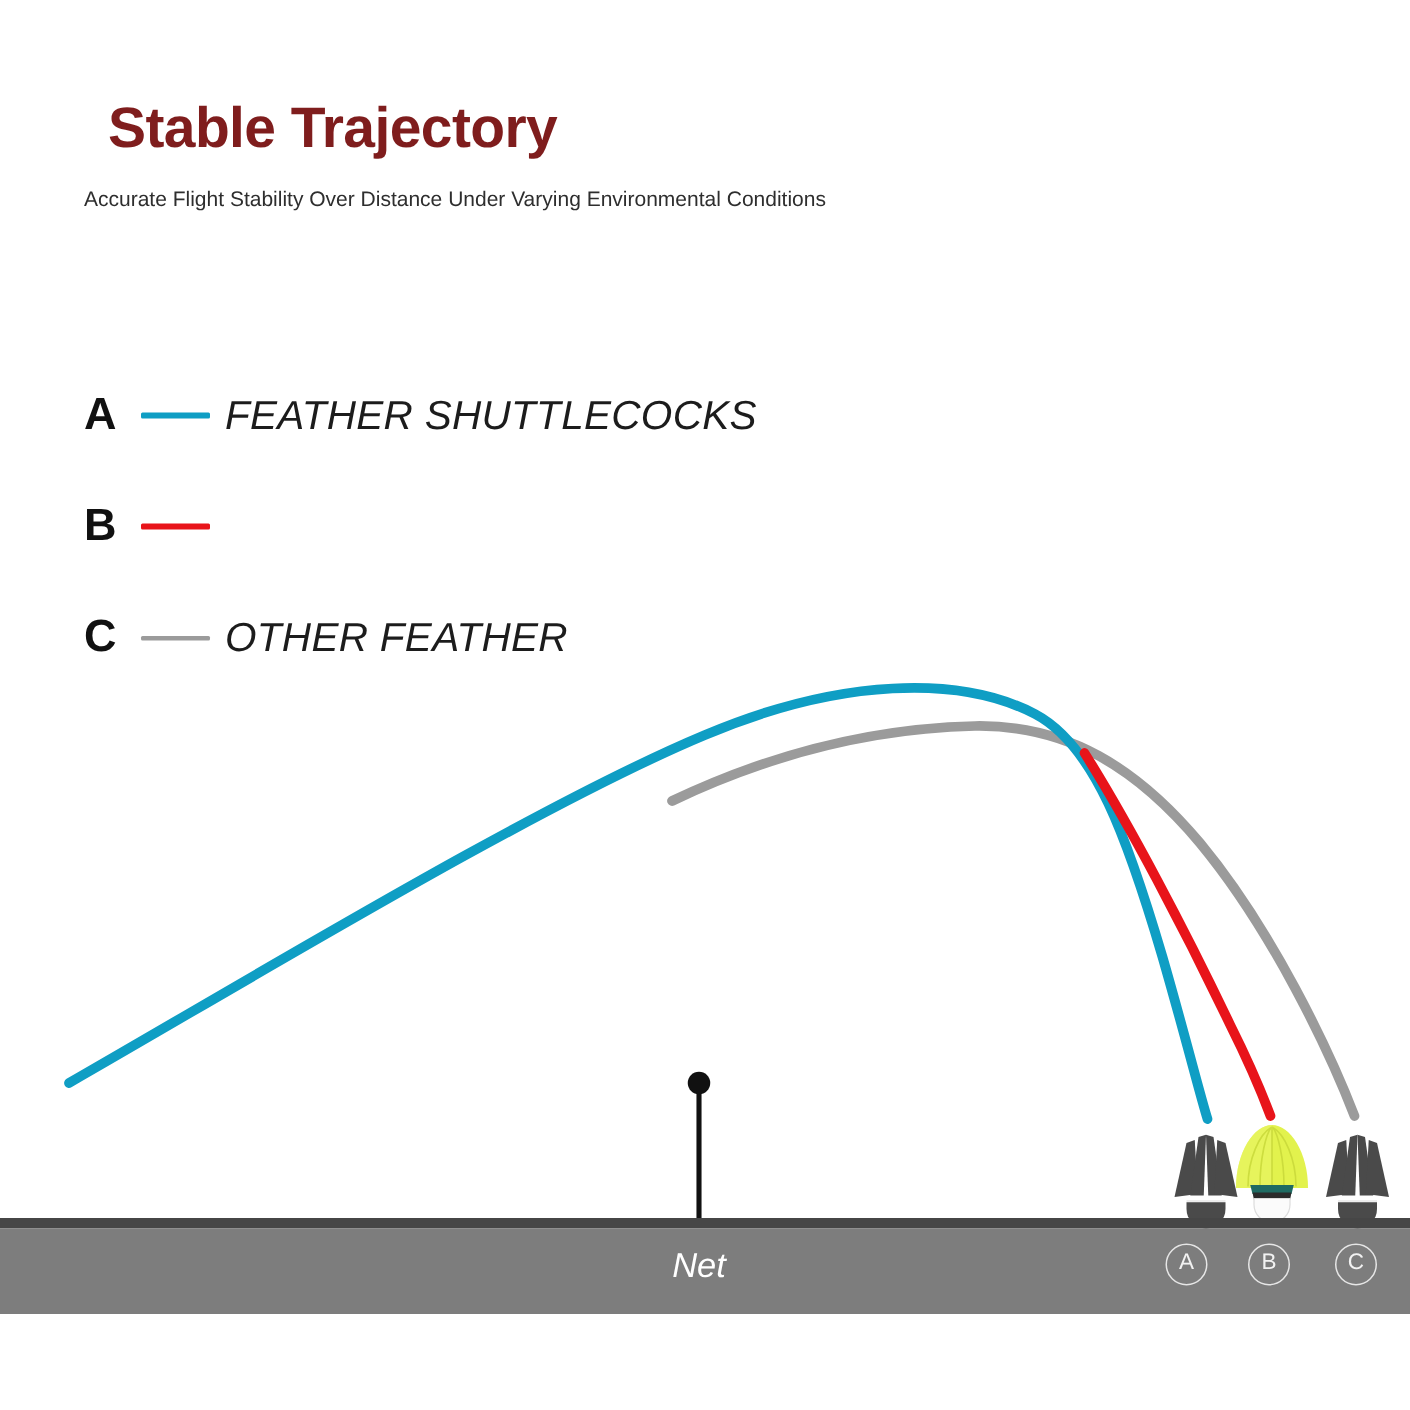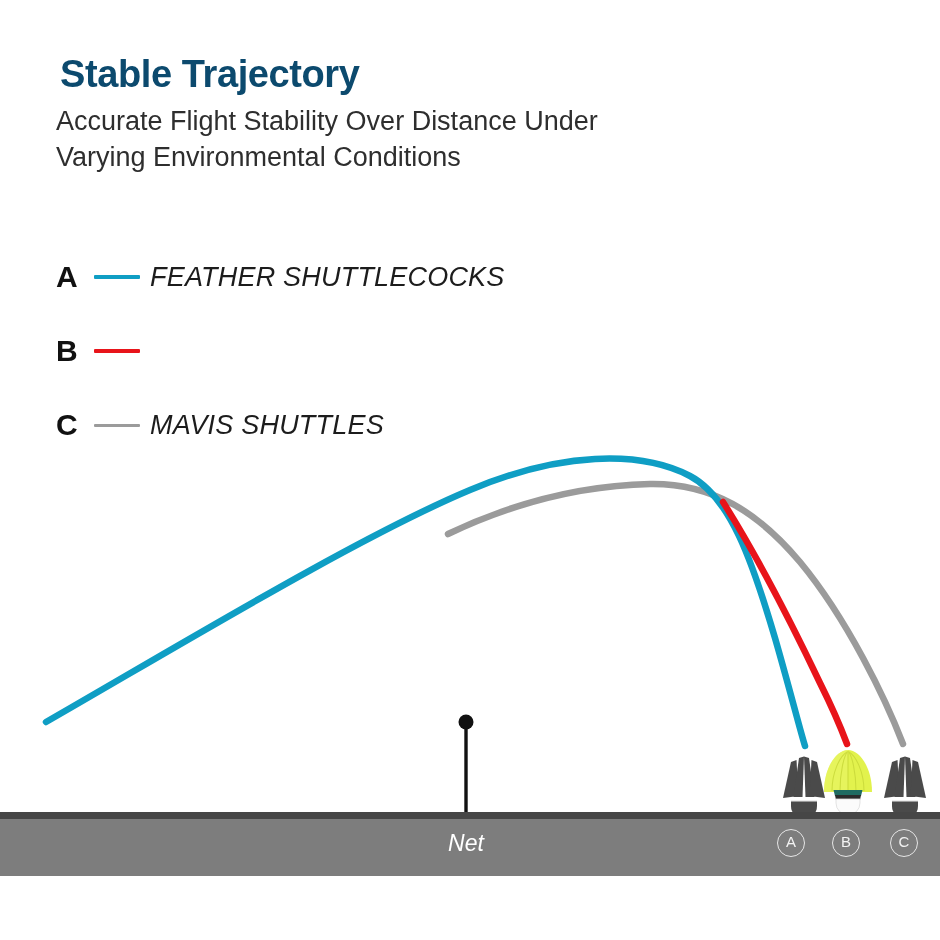--- a/index.html
+++ b/index.html
@@ -14,29 +14,29 @@
     background: #ffffff;
     overflow: hidden;
     font-family: "Liberation Sans", sans-serif;
   }
 
   
   #header { position: absolute; left: 56px; top: 50px; width: 620px; }
   #chart-title {
     font-size: 38px;
     font-weight: bold;
-    color: #0c4a6e;
+    color: #7f1d1d;
     letter-spacing: -0.4px;
     line-height: 1.08;
-    margin: 4px;
+    margin: 16px;
     white-space: nowrap;
   }
   #chart-subtitle {
     margin: 8px 0 0 0;
-    font-size: 27px;
+    font-size: 14px;
     font-weight: normal;
     color: #2e2e2e;
     line-height: 1.35;
     max-width: 545px;
   }
 
   
   #legend { position: absolute; left: 56px; top: 240px; width: 560px; }
   .legend-row {
     display: flex;
@@ -141,21 +141,21 @@
     </div>
 
     <div class="legend-row">
       <span class="legend-key">B</span>
       <span class="legend-swatch" style="background:#e8141a;"></span>
     </div>
 
     <div class="legend-row">
       <span class="legend-key">C</span>
       <span class="legend-swatch thin" style="background:#9b9b9b;"></span>
-      <span class="legend-label">MAVIS SHUTTLES</span>
+      <span class="legend-label">OTHER FEATHER</span>
     </div>
 
   </div>
 
   <div id="plot">
     <svg width="940" height="940" viewBox="0 0 940 940" xmlns="http://www.w3.org/2000/svg">
       <defs>
 
         <g id="shuttle-dark">
           <path d="M -21,-2 L -13,-38 L -7.5,-40 L -5.5,-4 Z" fill="#4a4a4a"></path>

